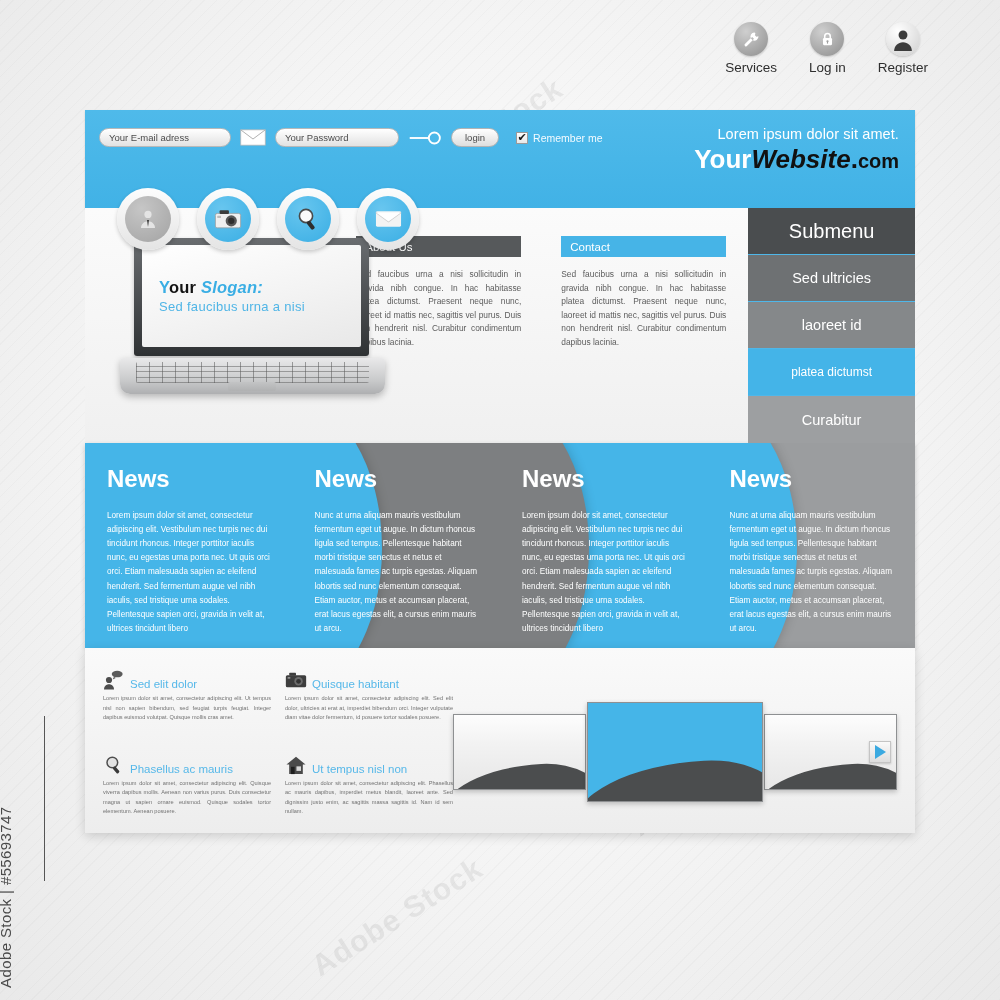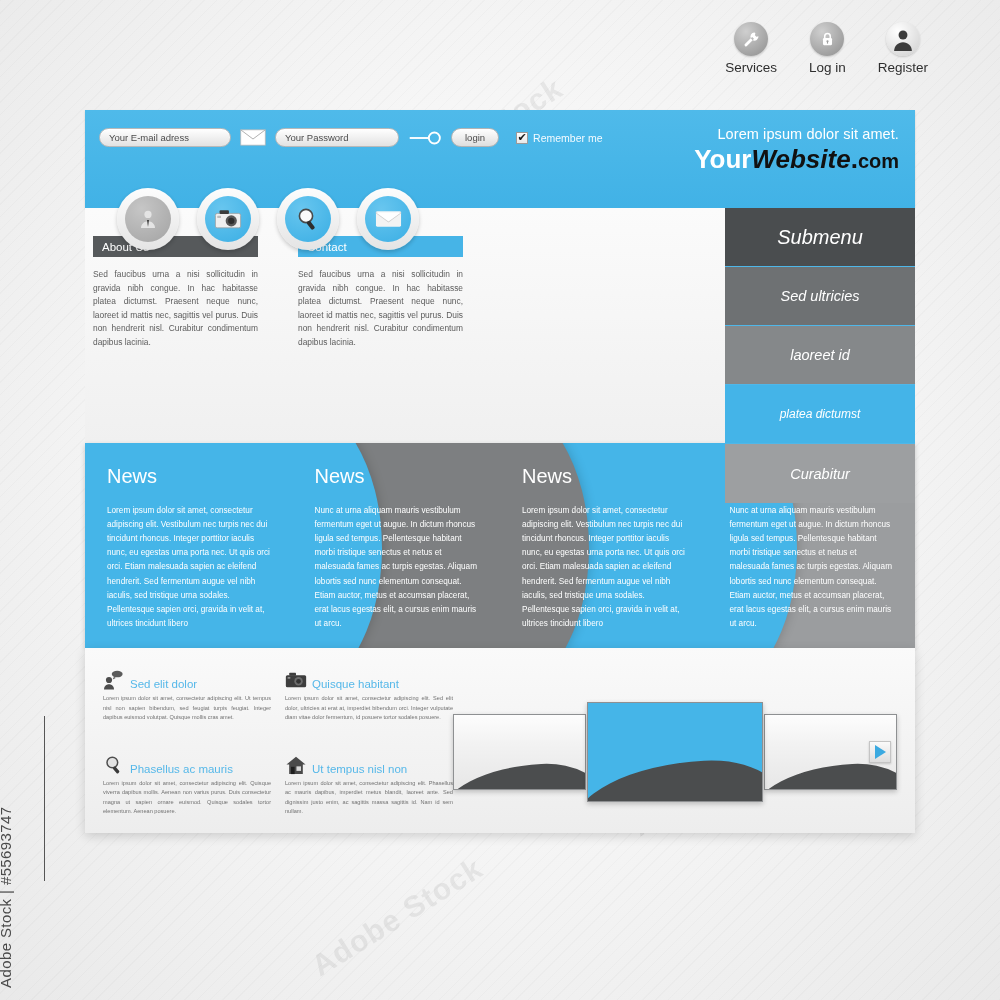--- a/index.html
+++ b/index.html
@@ -198,24 +198,23 @@
   .col-head.dark { background: #56595b; }
   .col-head.blue { background: #46b4e7; }
   .col-body {
     margin-top: 11px; font-size: 8.4px; line-height: 1.62;
     color: #5c5c5c; text-align: justify;
   }
 
   
   .submenu { width: 190px; position: relative; z-index: 4; }
   .sm-item {
-    height: 59px; display: flex; align-items: center; justify-content: center;
+    height: 47px; display: flex; align-items: center; justify-content: center;
     color: #ffffff; cursor: pointer;
     border-bottom: 1px solid #4fb7e9;
-    font-style: italic;
   }
   .sm-item.t0 { background: #4a4d4f; font-size: 20px; }
   .sm-item.t1 { background: #6e7173; font-size: 14.5px; }
   .sm-item.t2 { background: #85888a; font-size: 14.5px; }
   .sm-item.t3 { background: #44b4e8; font-size: 12px; }
   .sm-item.t4 { background: #9d9fa1; font-size: 14.5px; border-bottom: none; }
 
   
   .newsband {
     height: 205px; display: flex; position: relative; overflow: hidden;
@@ -225,21 +224,21 @@
   .ncol.blue { background: #45b5e8; }
   .ncol.gray { background: #7d7f81; }
   .ncol.gray2 { background: #9b9d9f; }
   .curve {
     position: absolute; top: -45px; right: -96px;
     width: 185px; height: 300px; border-radius: 50%;
     box-shadow: 0 0 12px rgba(0,0,0,.20);
   }
   .curve.c-blue { background: #45b5e8; }
   .curve.c-gray { background: #7d7f81; }
-  .news-h { font-size: 20px; color: #ffffff; font-weight: normal; position: relative; z-index: 2; }
+  .news-h { font-size: 24px; color: #ffffff; font-weight: bold; position: relative; z-index: 2; }
   .news-b {
     margin-top: 16px; font-size: 8.2px; line-height: 1.72;
     color: #ffffff; position: relative; z-index: 2;
   }
 
   
   .footband {
     background: linear-gradient(180deg,#fafafa 0%, #ededed 100%);
     height: 185px; position: relative; display: flex;
     padding: 22px 18px 0 18px;
@@ -429,20 +428,36 @@
             <path d="M1 3.2l13 9.5 13-9.5" fill="none" stroke="#cfcfcf" stroke-width="1.6"></path>
             <path d="M1 3.2h26L14 12.7z" fill="#ffffff"></path>
           </svg>
         </span>
       </div>
     </div>
   </div>
 
   <div class="bodyband">
 
+    <div class="hero">
+      <div class="laptop">
+        <div class="lid">
+          <div class="screen">
+            <div class="slog1">
+              <span class="hl">Y</span><span class="rest">our </span><span class="ital">Slogan:</span>
+            </div>
+            <div class="slog2">Sed faucibus urna a nisi</div>
+          </div>
+        </div>
+        <div class="base">
+          <div class="kb"></div>
+          <div class="trackpad"></div>
+        </div>
+      </div>
+    </div>
 
     <div class="cols">
       <div class="col">
         <div class="col-head dark">About Us</div>
         <div class="col-body">Sed faucibus urna a nisi sollicitudin in gravida nibh congue. In hac habitasse platea dictumst. Praesent neque nunc, laoreet id mattis nec, sagittis vel purus. Duis non hendrerit nisl. Curabitur condimentum dapibus lacinia.</div>
       </div>
       <div class="col">
         <div class="col-head blue">Contact</div>
         <div class="col-body">Sed faucibus urna a nisi sollicitudin in gravida nibh congue. In hac habitasse platea dictumst. Praesent neque nunc, laoreet id mattis nec, sagittis vel purus. Duis non hendrerit nisl. Curabitur condimentum dapibus lacinia.</div>
       </div>

